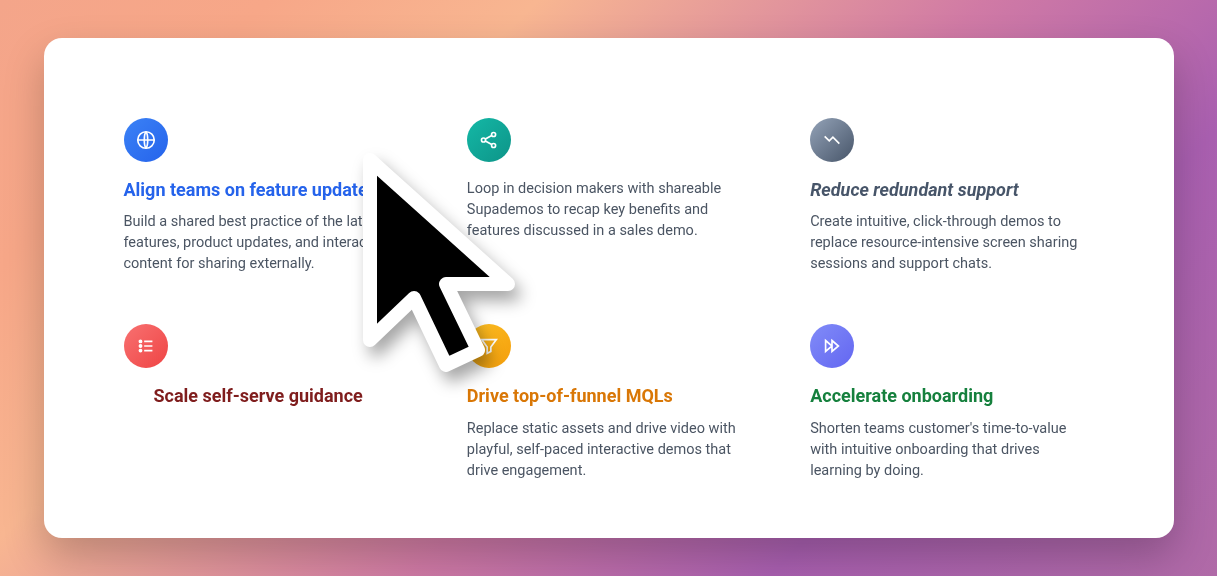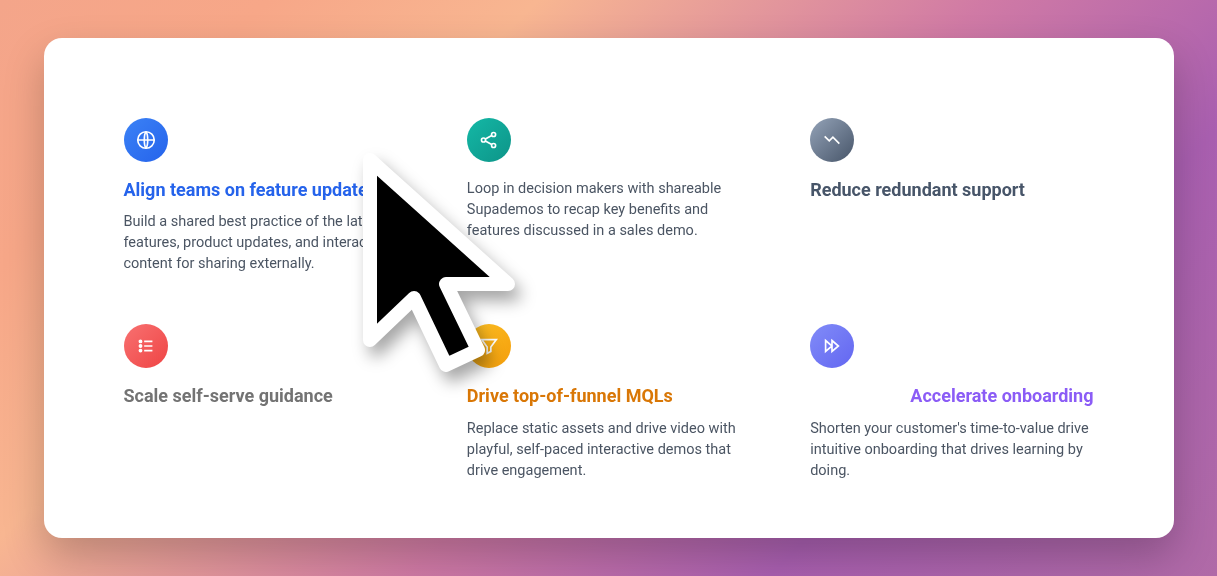--- a/index.html
+++ b/index.html
@@ -51,24 +51,24 @@
   
   .grad-blue   { background: linear-gradient(135deg,#3b82f6,#2563eb); }
   .grad-teal   { background: linear-gradient(135deg,#14b8a6,#0d9488); }
   .grad-slate  { background: linear-gradient(135deg,#94a3b8,#475569); }
   .grad-red    { background: linear-gradient(135deg,#f87171,#ef4444); }
   .grad-amber  { background: linear-gradient(135deg,#fbbf24,#f59e0b); }
   .grad-indigo { background: linear-gradient(135deg,#818cf8,#6366f1); }
   
   .c-blue   { color:#2563eb; }
   .c-teal   { color:#0d9488; }
-  .c-slate  { color:#475569; }
-  .c-red    { color:#737373; }
+  .c-slate  { color:#475569;font-style:italic; }
+  .c-red    { color:#7f1d1d;margin-left:30px; }
   .c-amber  { color:#d97706; }
-  .c-indigo { color:#8b5cf6;text-align:right; }
+  .c-indigo { color:#15803d; }
 
   .cursor {
     position: absolute;
     left: 350px;
     top: 150px;
     pointer-events: none;
     filter: drop-shadow(6px 10px 8px rgba(0,0,0,0.35));
   }
 </style>
 </head>
@@ -100,20 +100,21 @@
       <div class="desc">Loop in decision makers with shareable Supademos to recap key benefits and features discussed in a sales demo.</div>
     </div>
 
     <div class="feature">
       <div class="icon-badge grad-slate">
         <svg viewBox="0 0 24 24" fill="none" stroke="#fff" stroke-width="1.8">
           <path d="M4 8l5 5 4-4 7 7"></path>
         </svg>
       </div>
       <div class="title c-slate">Reduce redundant support</div>
+      <div class="desc">Create intuitive, click-through demos to replace resource-intensive screen sharing sessions and support chats.</div>
     </div>
 
     <div class="feature">
       <div class="icon-badge grad-red">
         <svg viewBox="0 0 24 24" fill="none" stroke="#fff" stroke-width="1.8">
           <circle cx="6" cy="7" r="1.2" fill="#fff"></circle>
             <circle cx="6" cy="12" r="1.2" fill="#fff"></circle>
             <circle cx="6" cy="17" r="1.2" fill="#fff"></circle>
           <path d="M10 7h9M10 12h9M10 17h9"></path>
         </svg>
@@ -131,21 +132,21 @@
       <div class="desc">Replace static assets and drive video with playful, self-paced interactive demos that drive engagement.</div>
     </div>
 
     <div class="feature">
       <div class="icon-badge grad-indigo">
         <svg viewBox="0 0 24 24" fill="none" stroke="#fff" stroke-width="1.8">
           <path d="M5 6l7 6-7 6V6zM12 6l7 6-7 6V6z"></path>
         </svg>
       </div>
       <div class="title c-indigo">Accelerate onboarding</div>
-      <div class="desc">Shorten your customer's time-to-value drive intuitive onboarding that drives learning by doing.</div>
+      <div class="desc">Shorten teams customer's time-to-value with intuitive onboarding that drives learning by doing.</div>
     </div>
 
   </div>
 </div>
 
 <svg class="cursor" width="200" height="240" viewBox="0 0 200 240">
   <path d="M20 10 L20 190 L64 148 L96 215 L128 200 L96 134 L158 134 Z" fill="#000" stroke="#fff" stroke-width="14" stroke-linejoin="round"></path>
 </svg>
 
 </body></html>

